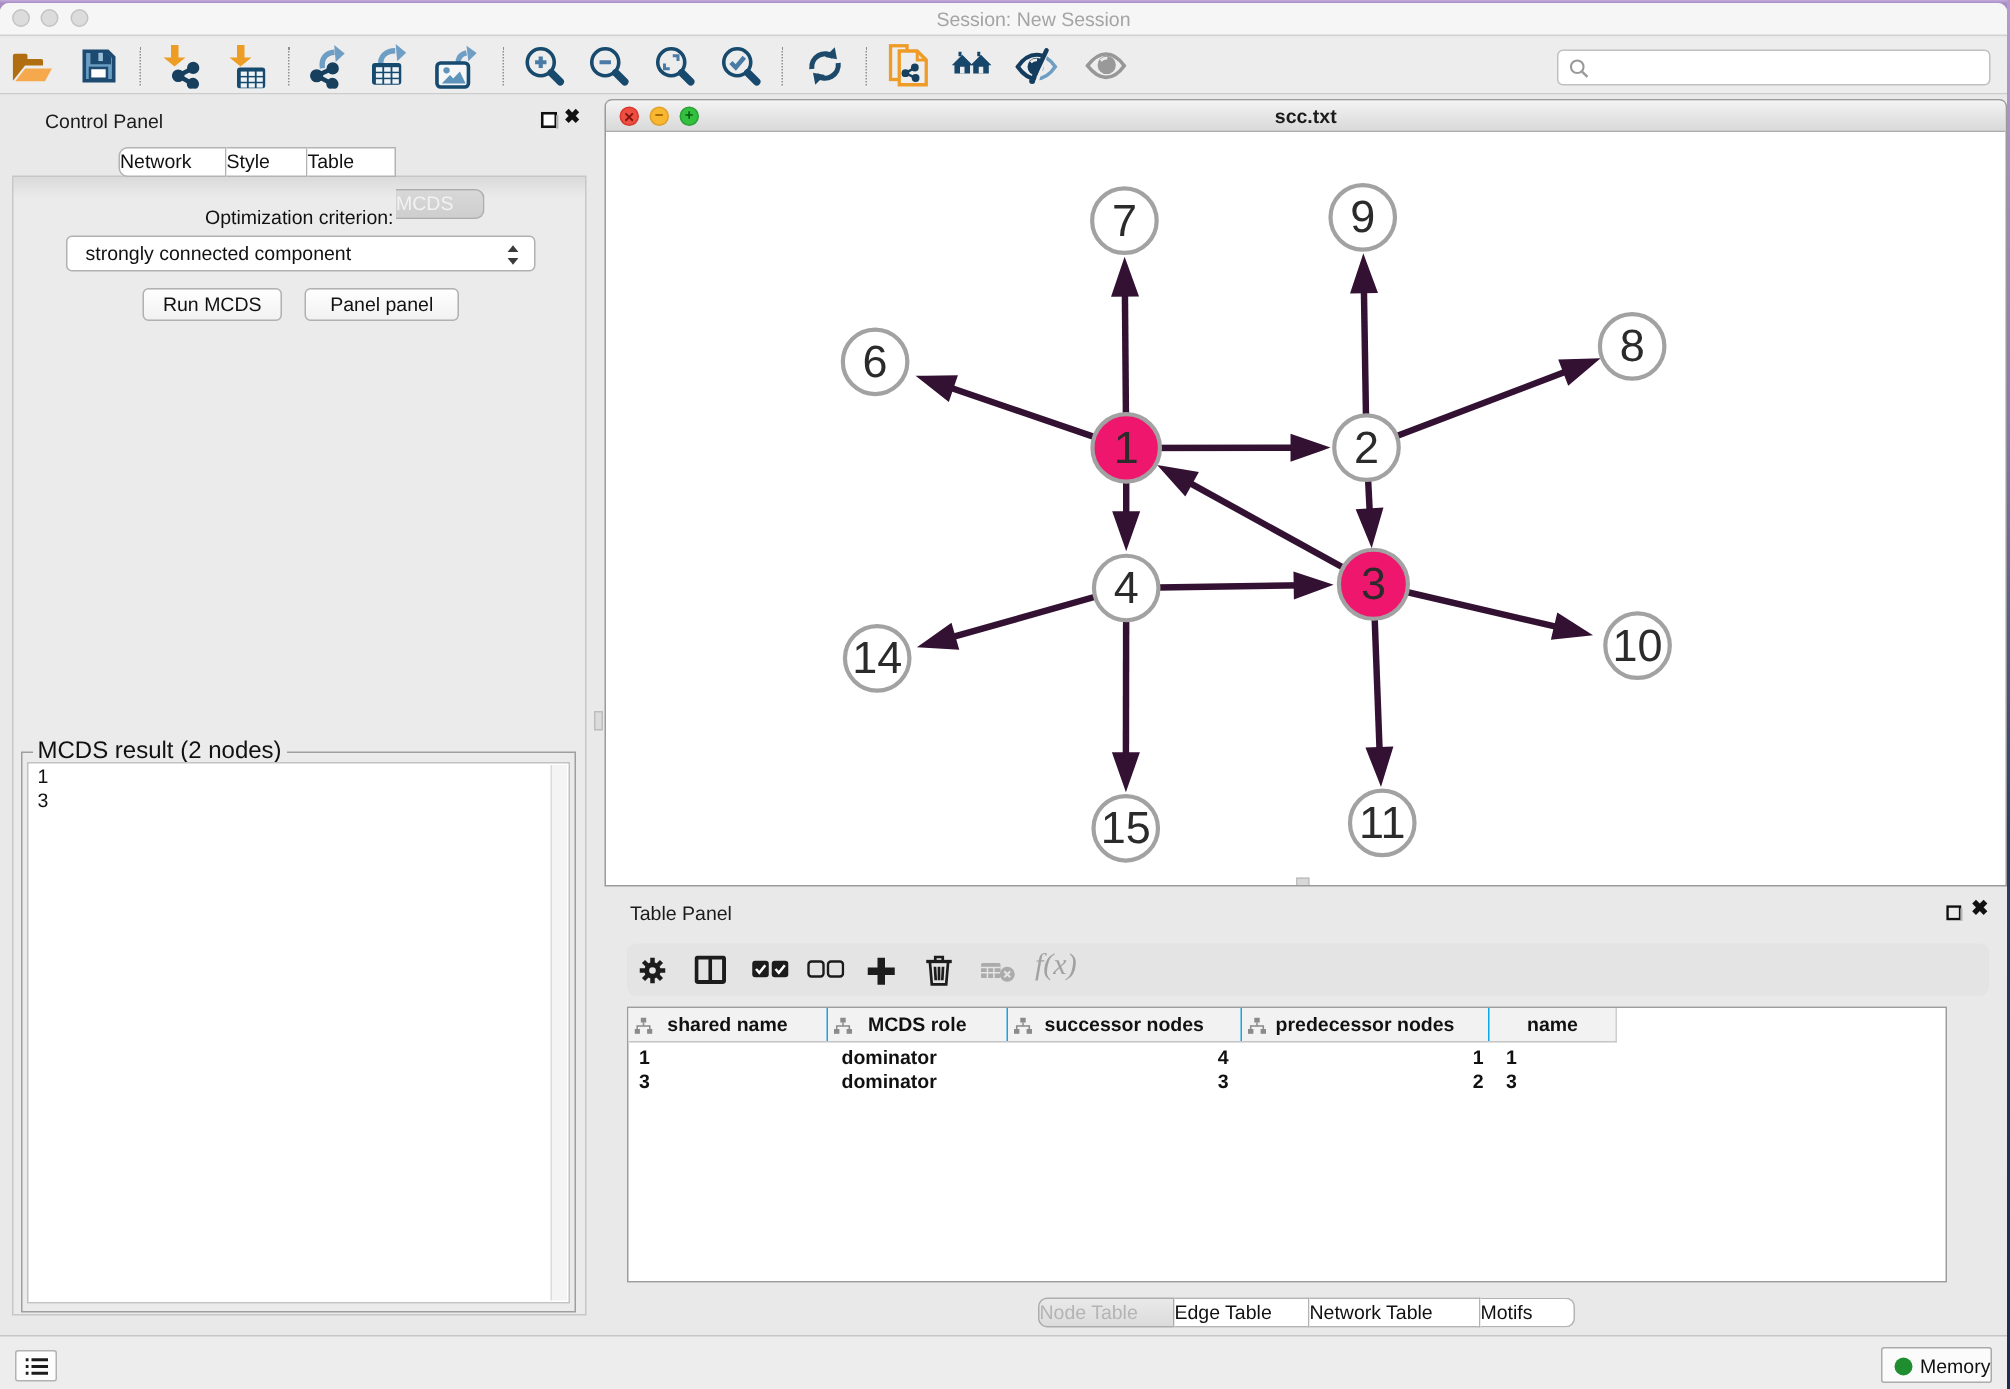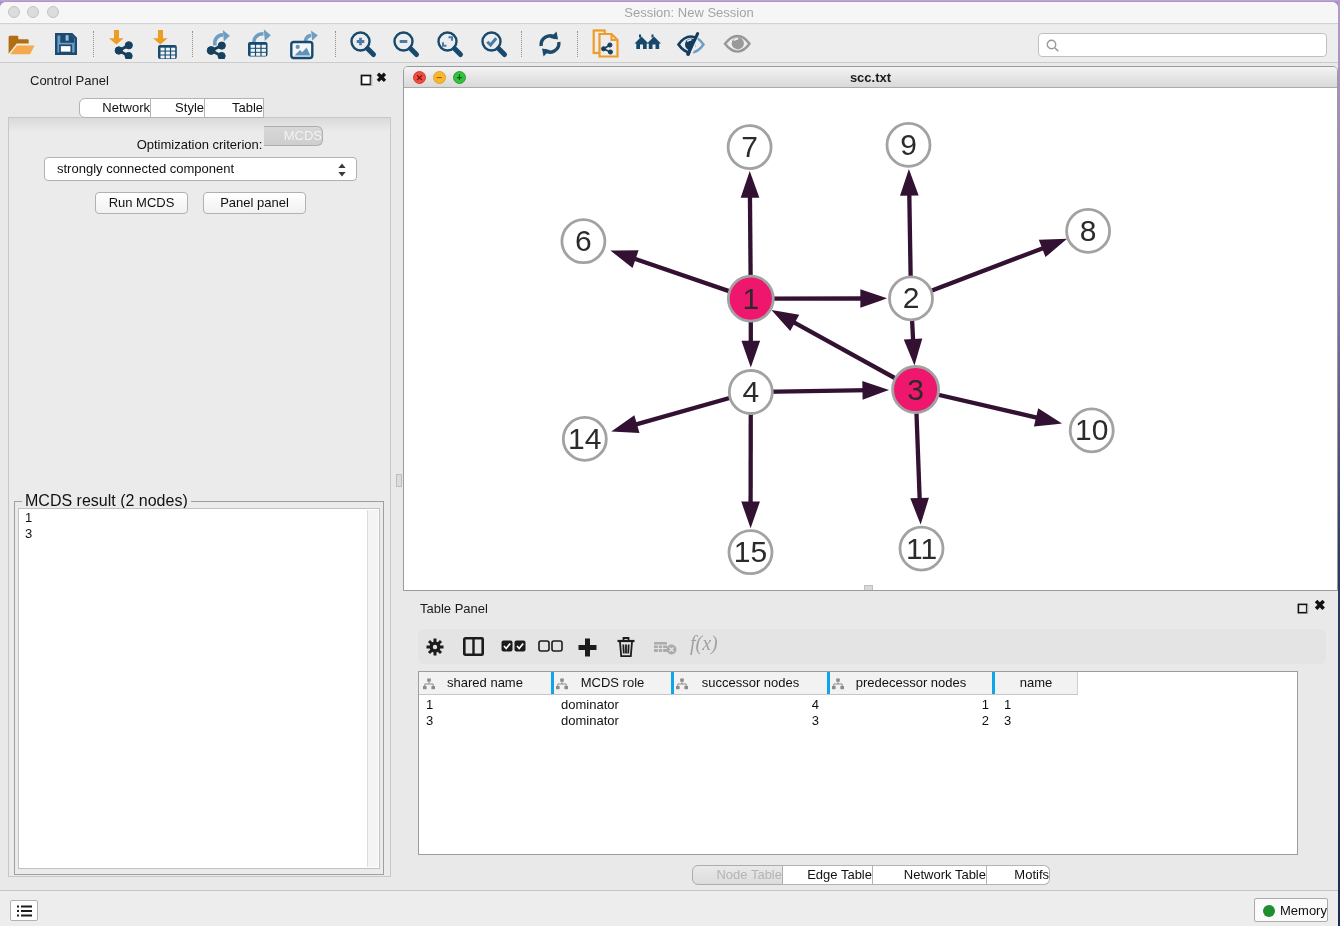--- a/index.html
+++ b/index.html
@@ -24,35 +24,35 @@
           border-left:1px dotted #8f8f8f; }
   #main { position:absolute; left:0; top:61px; width:100%; height:827px; background:#e9e9e9; }
   #statusbar { position:absolute; left:0; top:888px; width:100%; height:36px;
                background:#ededed; border-top:1px solid #c5c5c5; }
   #searchbox { position:absolute; left:1038px; top:8px; width:289px; height:24px;
                background:#fff; border:1px solid #c0c0c0; border-radius:4px; }
   
   #cp-title { position:absolute; left:30px; top:8px; font-size:13px; color:#1b1b1b; }
   .tabrow { position:absolute; display:flex; }
   .tab { font-size:13px; color:#111; background:#fff; border:1px solid #b3b3b3;
-         border-left:none; text-align:right; line-height:18px; height:20px; }
+         border-left:none; text-align:left; line-height:18px; height:20px; }
   .tab.first { border-left:1px solid #b3b3b3; border-radius:6px 0 0 6px; }
   .tab.last  { border-radius:0 6px 6px 0; }
   .tab.sel { background:linear-gradient(#d8d8d8,#cecece); color:#f2f2f2; border-color:#adadad;margin-top:28px; }
   .tab.sel2 { background:linear-gradient(#e9e9e9,#dcdcdc); color:#b4b4b4; border-color:#adadad; }
   #cp-content { position:absolute; left:8px; top:54px; width:383px; height:760px;
                 background:linear-gradient(#dadada 0px, #ebebeb 14px);
                 border:1px solid #c7c7c7; }
   .btn { position:absolute; height:22px; background:linear-gradient(#ffffff,#f1f1f1);
          border:1px solid #b1b1b1; border-radius:4px; font-size:13px; color:#111;
          text-align:center; line-height:20px; }
   
   .rows { font-size:13px; color:#111; }
   .hcell { top:0; height:22px; line-height:22px; text-align:center; font-size:13px; color:#111;
-           border-left:3px solid #0ea5e9; }
+           border-left:1px solid #0ea5e9; }
   .hcell:first-child { border-left:none; }
   .hicon { position:absolute; top:6px; }
 </style>
 </head>
 <body>
   <div id="rightedge" class="abs" style="left:1338px; top:0; width:2px; height:926px; background:linear-gradient(#b49bcc 0%, #8f78b0 30%, #2d3c64 60%, #1c2b50 100%);"></div>
   <div id="win">
     <div id="titlebar">
       <div class="tl" style="left:8px;"></div>
       <div class="tl" style="left:27px;"></div>
@@ -373,21 +373,21 @@
             <line x1="0" y1="4" x2="13" y2="4"></line>
             <line x1="4.3" y1="4" x2="4.3" y2="11"></line>
             <line x1="8.6" y1="4" x2="8.6" y2="11"></line>
             <line x1="0" y1="7.5" x2="13" y2="7.5"></line>
           </g>
           <circle cx="17.5" cy="8.5" r="5" fill="#ababab"></circle>
           <path d="M15.5,6.5 l4,4 m0,-4 l-4,4" stroke="#e4e4e4" stroke-width="1.4"></path>
         </svg>
         <div class="abs" style="left:272px;top:3px;font-family:'Liberation Serif',serif;font-style:italic;font-size:20px;color:#a2a2a2;">f(x)</div>
       </div>
-      <div class="abs" id="tablebox" style="left:418px;top:608px;width:880px;height:184px;background:#fff;border:1px solid #9d9d9d;">
+      <div class="abs" id="tablebox" style="left:418px;top:608px;width:880px;height:184px;background:#fff;border:1px solid #9d9d9d;font-weight:bold;">
         <div class="abs" style="left:0;top:0;width:659px;height:23px;background:#f2f2f2;border-bottom:1px solid #c6c6c6;">
           <div class="abs hcell" style="left:0;width:132px;">shared name</div>
           <div class="abs hcell" style="left:132px;width:120px;">MCDS role</div>
           <div class="abs hcell" style="left:252px;width:156px;">successor nodes</div>
           <div class="abs hcell" style="left:408px;width:165px;">predecessor nodes</div>
           <div class="abs hcell" style="left:573px;width:86px;border-right:1px solid #cfcfcf;">name</div>
           <svg class="hicon" style="left:4px" width="12" height="12" viewBox="0 0 12 12">
             <g fill="#8b8b8b">
               <rect x="4.2" y="0.5" width="3.6" height="3.2"></rect>
               <rect x="0" y="8" width="3.6" height="3.2"></rect>

